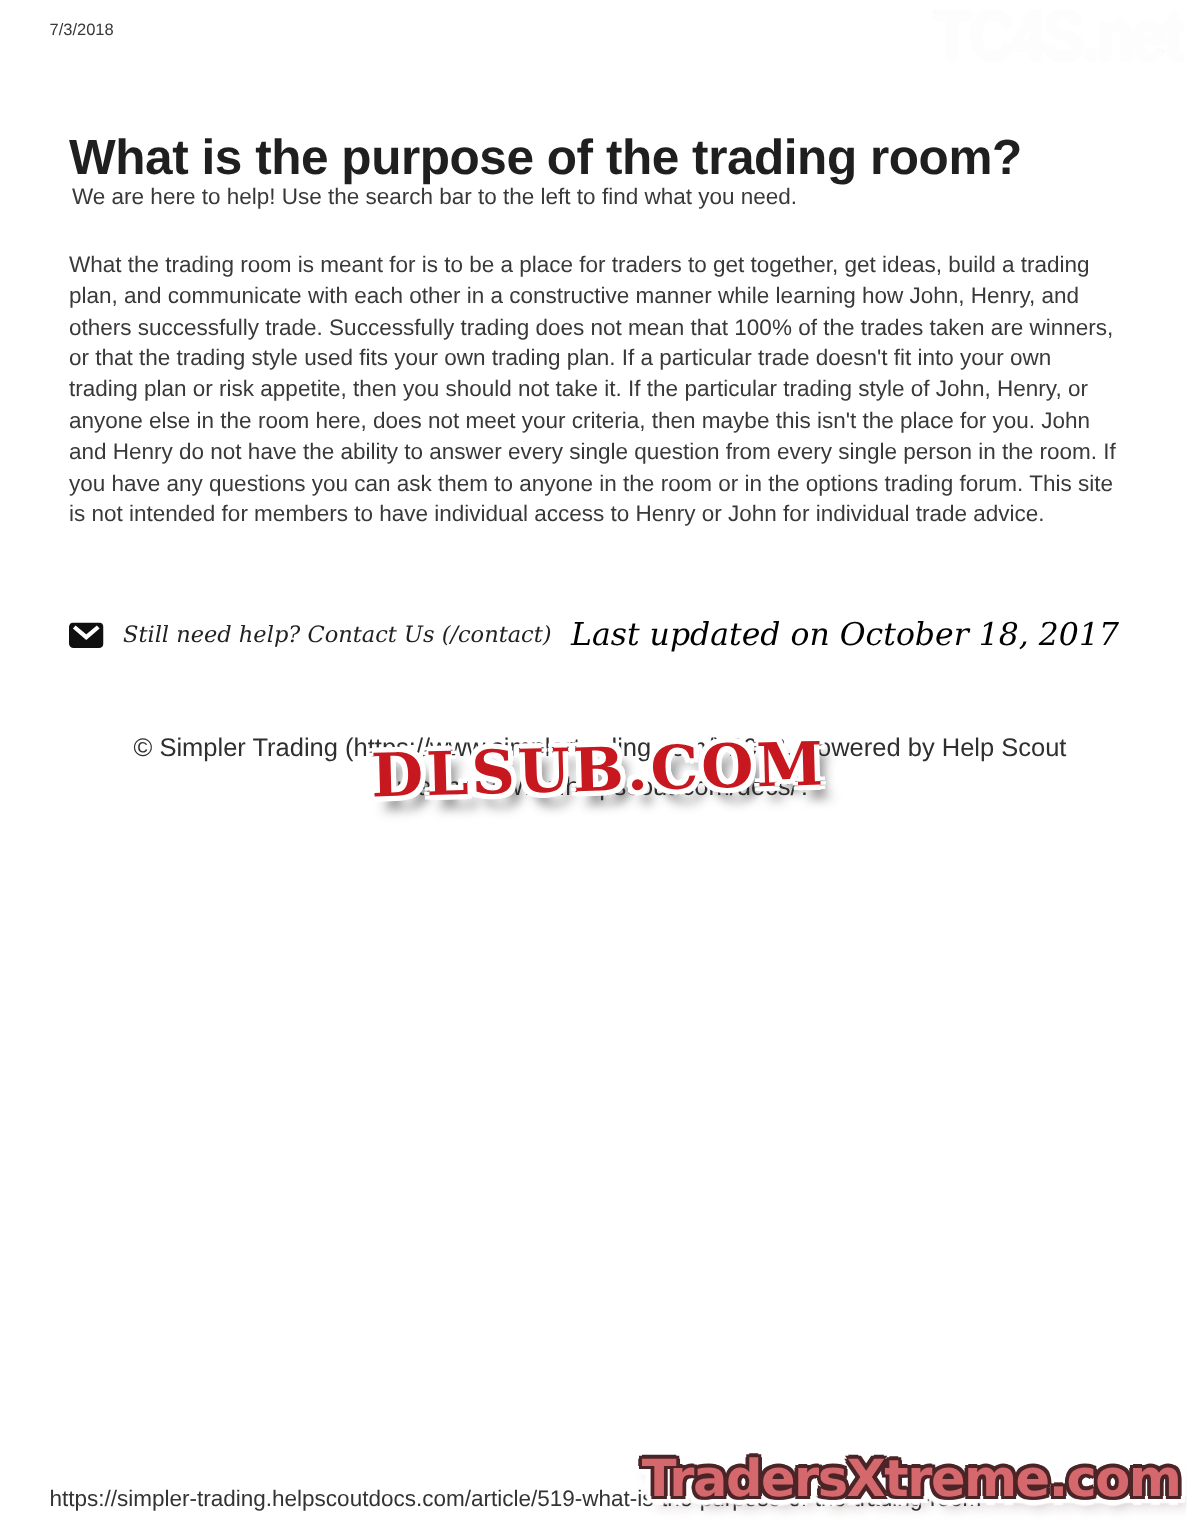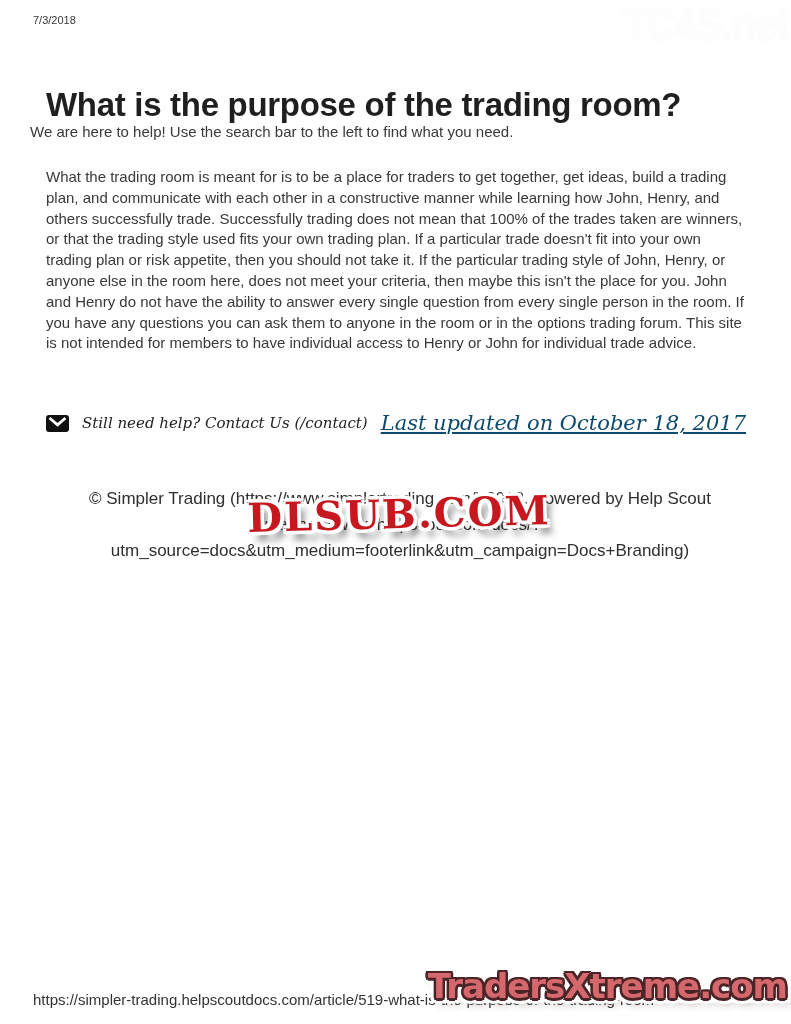--- a/index.html
+++ b/index.html
@@ -15,31 +15,31 @@
   .tc4s{position:absolute;right:3px;top:0;font-size:47px;font-weight:700;
         letter-spacing:-2px;line-height:1;
         transform:scaleX(.88);transform-origin:right top;
         background:linear-gradient(to bottom,var(--tc4s-top,#3a3a3a) 25%,var(--tc4s-bottom,#7d4a42) 90%);
         -webkit-background-clip:text;background-clip:text;color:transparent;
         text-shadow:-1.5px 0 0 #fdfdfd,1.5px 0 0 #fdfdfd,0 -1.5px 0 #fdfdfd,0 1.5px 0 #fdfdfd;}
 
   
   .h1{position:absolute;left:46px;top:64px;font-size:33px;font-weight:700;
       color:#1f1f1f;letter-spacing:-.3px;line-height:38px;}
-  .intro{position:absolute;left:30px;top:106px;width:702px;font-size:15px;
+  .intro{position:absolute;left:48px;top:106px;width:702px;font-size:15px;
          line-height:21px;color:#393939;}
   .bodytext{position:absolute;left:46px;top:144px;width:702px;font-size:15px;
             line-height:20.8px;color:#393939;margin-top:23px;}
 
   
   .contact-row{position:absolute;left:46px;right:45px;top:408px;height:30px;
                display:flex;justify-content:space-between;align-items:center;text-align:center;}
   .contact-left{display:flex;align-items:center;gap:13px;}
   .contact-text{font-family:"DejaVu Serif",serif;font-style:italic;font-size:15px;color:#222;}
-  .last-updated{font-family:"DejaVu Serif",serif;font-style:italic;font-size:21px;color:#0c4a6e;text-decoration:underline;}
+  .last-updated{font-family:"DejaVu Serif",serif;font-style:italic;font-size:21px;color:#000000;}
 
   
   .footer-copy{position:absolute;left:9px;right:0;top:486px;text-align:center;
                font-size:17px;line-height:26px;color:#2f2f2f;}
 
   
   .dlsub{position:absolute;left:50%;top:490px;transform:translateX(-49%) rotate(-1.5deg);
          font-family:"DejaVu Serif",serif;font-weight:700;font-size:40px;letter-spacing:2px;
          color:var(--dlsub-red,#c6181e);white-space:nowrap;z-index:5;
          text-shadow:
@@ -82,21 +82,20 @@
         </svg>
       </span>
       <span class="contact-text">Still need help? Contact Us (/contact)</span>
     </div>
     <div class="last-updated">Last updated on October 18, 2017</div>
   </div>
 
   <div class="footer-copy">
     <div>© Simpler Trading (https://www.simplertrading.com/) 2018. Powered by Help Scout</div>
     <div>(manner://www.helpscout.com/docs/?</div>
-    <div>utm_source=docs&amp;utm_medium=footerlink&amp;utm_campaign=Docs+Branding)</div>
   </div>
 
   <div class="dlsub">DLSUB.COM</div>
 
   <div class="footer-url">https://simpler-trading.helpscoutdocs.com/article/519-what-is-the-purpose-of-the-trading-room</div>
   <div class="tradersx">TradersXtreme.com</div>
 
 </div>
 
 </body></html>

